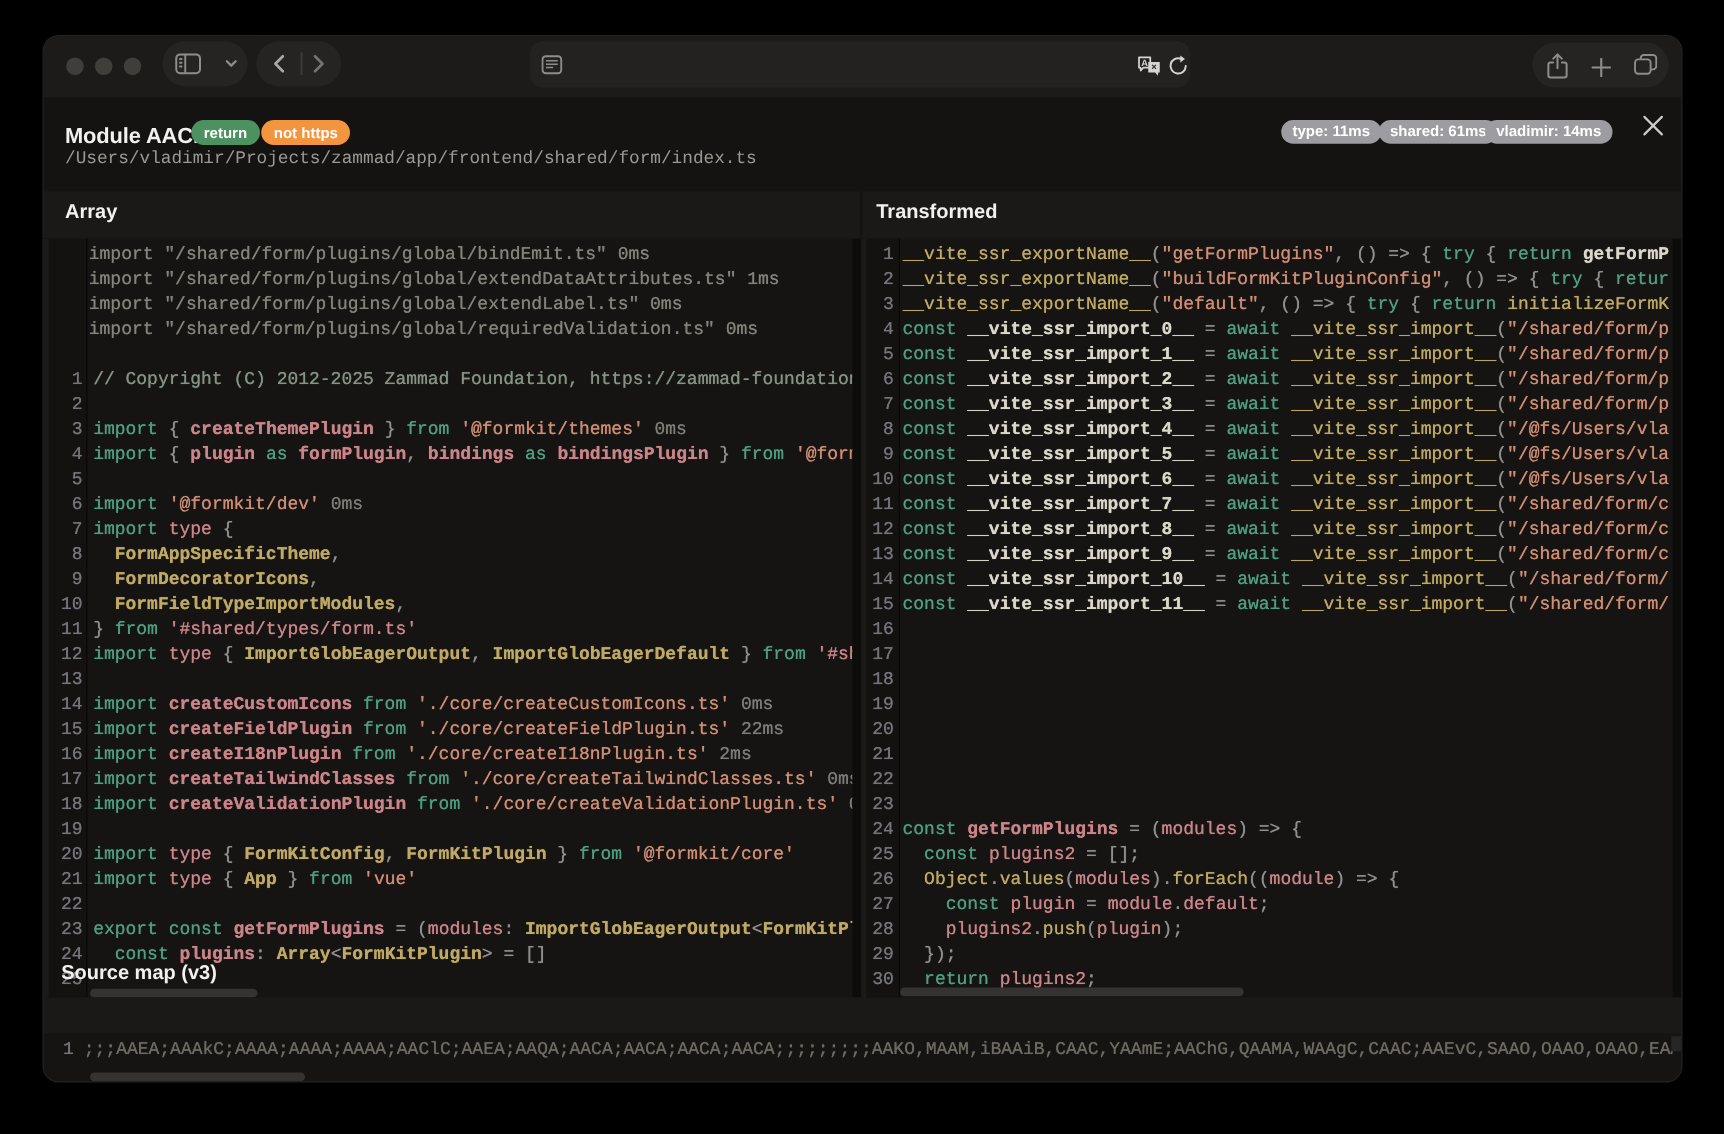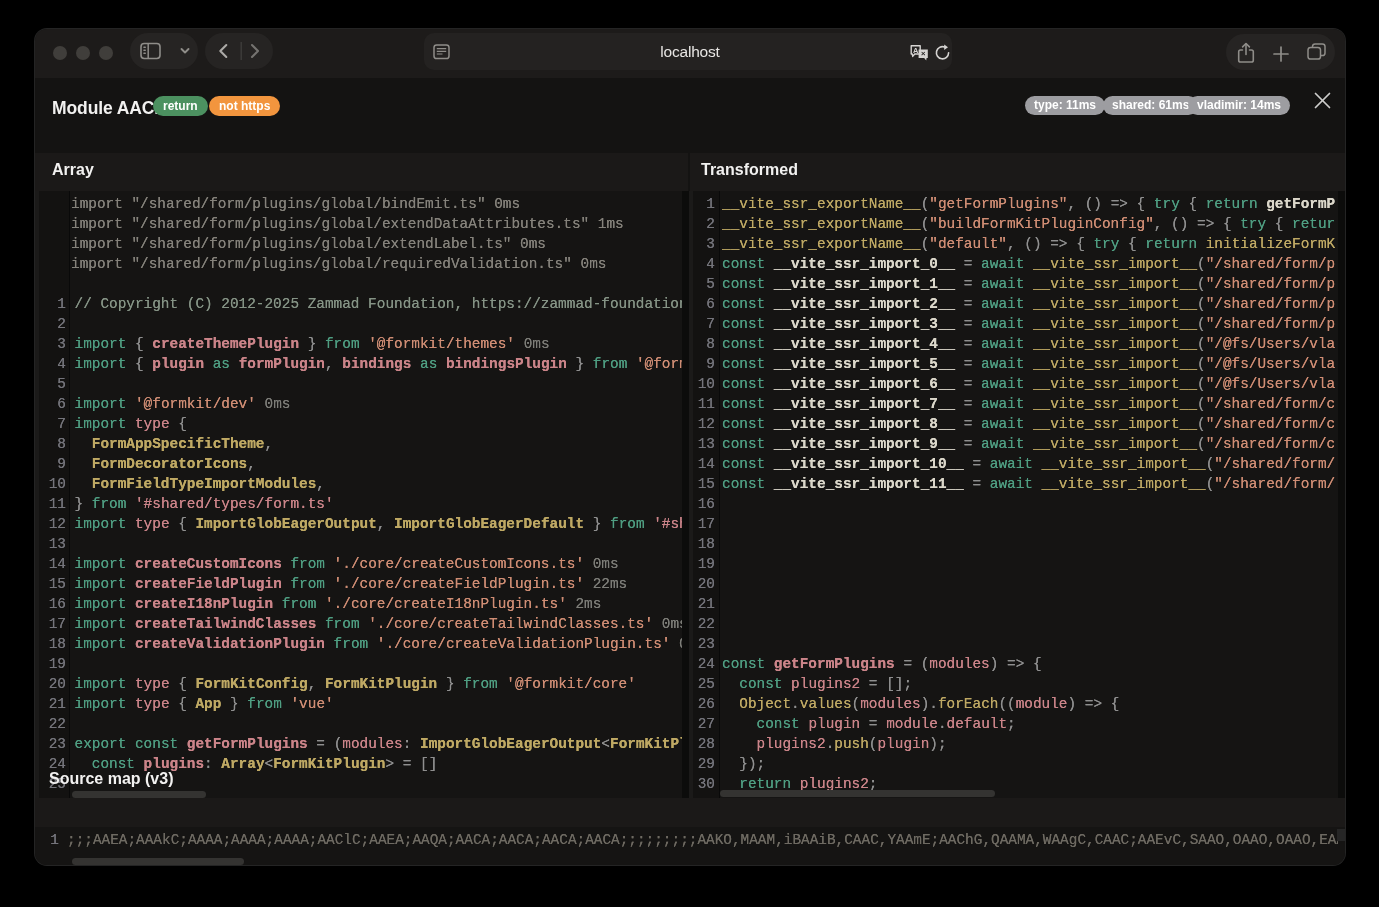--- a/index.html
+++ b/index.html
@@ -55,21 +55,20 @@
     </div>
   <div class="abs urlbar"></div>
   <div class="abs" style="left:398px;top:15px">
       <svg width="18" height="16" viewBox="0 0 18 16">
 <rect x="1" y="1" width="15" height="13.6" rx="2.6" fill="none" stroke="#8f8d89" stroke-width="1.5"></rect>
 <line x1="3.8" y1="4.6" x2="13.2" y2="4.6" stroke="#8f8d89" stroke-width="1.2"></line>
 <line x1="3.8" y1="7.3" x2="13.2" y2="7.3" stroke="#8f8d89" stroke-width="1.2"></line>
 <line x1="3.8" y1="10" x2="9.5" y2="10" stroke="#8f8d89" stroke-width="1.2"></line>
 </svg>
     </div>
-  <div class="abs urltext">localhost</div>
   <div class="abs" style="left:875px;top:15px">
       <svg width="19" height="17" viewBox="0 0 19 17">
 <path d="M1.2 1.8 h9 v8.2 h-5.5 l-2 2.4 l-0.4-2.4 h-1.1 z" fill="none" stroke="#d6d4d2" stroke-width="1.4" stroke-linejoin="round"></path>
 <text x="5.6" y="8.6" font-size="7.4" font-family="Liberation Sans" fill="#d6d4d2" text-anchor="middle" font-weight="bold">A</text>
 <path d="M8.6 5.6 h9.2 v8.4 h-1.2 l-0.4 2.5 l-2-2.5 h-5.6 z" fill="#d6d4d2" stroke="none"></path>
 <text x="13.2" y="12.4" font-size="7.6" font-family="Liberation Sans" fill="#242221" text-anchor="middle" font-weight="bold">×</text>
 </svg>
     </div>
   <div class="abs" style="left:899px;top:15px">
       <svg width="17" height="17" viewBox="0 0 17 17">
@@ -104,20 +103,21 @@
   <div class="abs badge" style="left:174px;background:#f2953e">not https</div>
   <div class="abs tpill" style="left:990px">type: 11ms</div>
   <div class="abs tpill" style="left:1068px">shared: 61ms</div>
   <div class="abs tpill" style="left:1153px">vladimir: 14ms</div>
   <div class="abs" style="left:1279px;top:63px">
       <svg width="17" height="17" viewBox="0 0 17 17">
 <line x1="1.5" y1="1.5" x2="15.5" y2="15.5" stroke="#cdcccb" stroke-width="1.7" stroke-linecap="round"></line>
 <line x1="15.5" y1="1.5" x2="1.5" y2="15.5" stroke="#cdcccb" stroke-width="1.7" stroke-linecap="round"></line>
 </svg>
     </div>
+  <div class="abs mpath">/Users/vladimir/Projects/zammad/app/frontend/shared/form/index.ts</div>
 
   <div class="abs phead" style="left:0;width:653px"></div>
   <div class="abs phead" style="left:655px;width:655px"></div>
   <div class="abs ptitle" style="left:17px;top:131.5px">Array</div>
   <div class="abs ptitle" style="left:666px;top:131.5px">Transformed</div>
 
   <div class="abs" style="left:0;top:162px;width:647px;height:607px;background:#151413">
     <div class="abs" style="left:0;top:0;width:33.5px;height:607px;background:#131211"></div>
     <div class="abs" style="left:0;top:0;width:4px;height:607px;background:#1b1a19"></div>
     <div class="abs" style="left:33.5px;top:0;width:1px;height:607px;background:#090909"></div>

